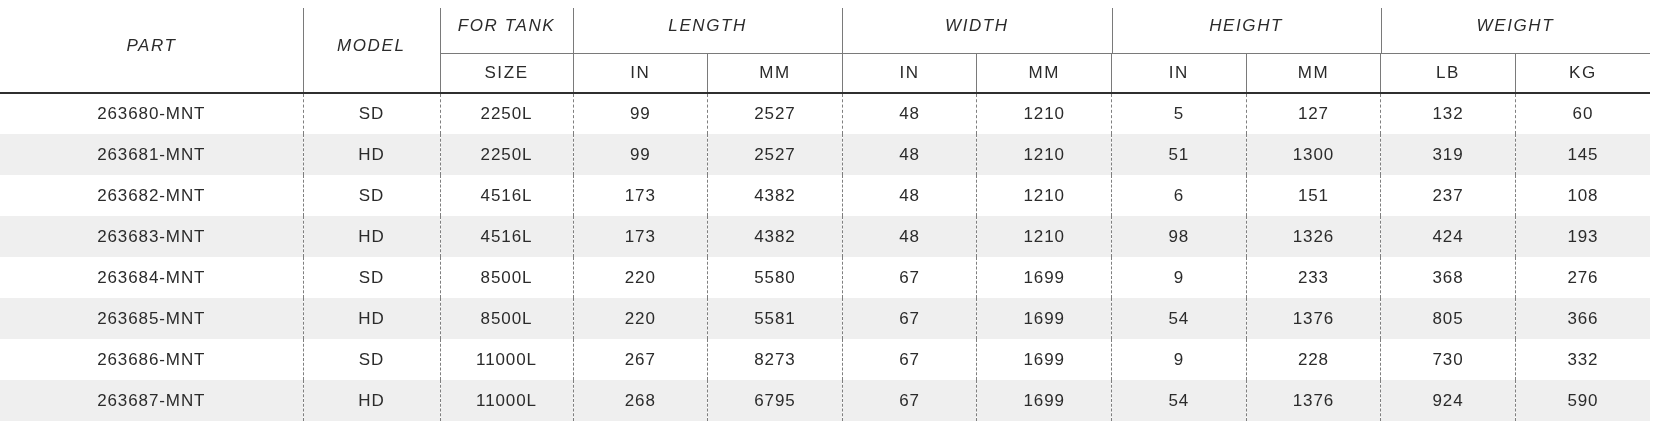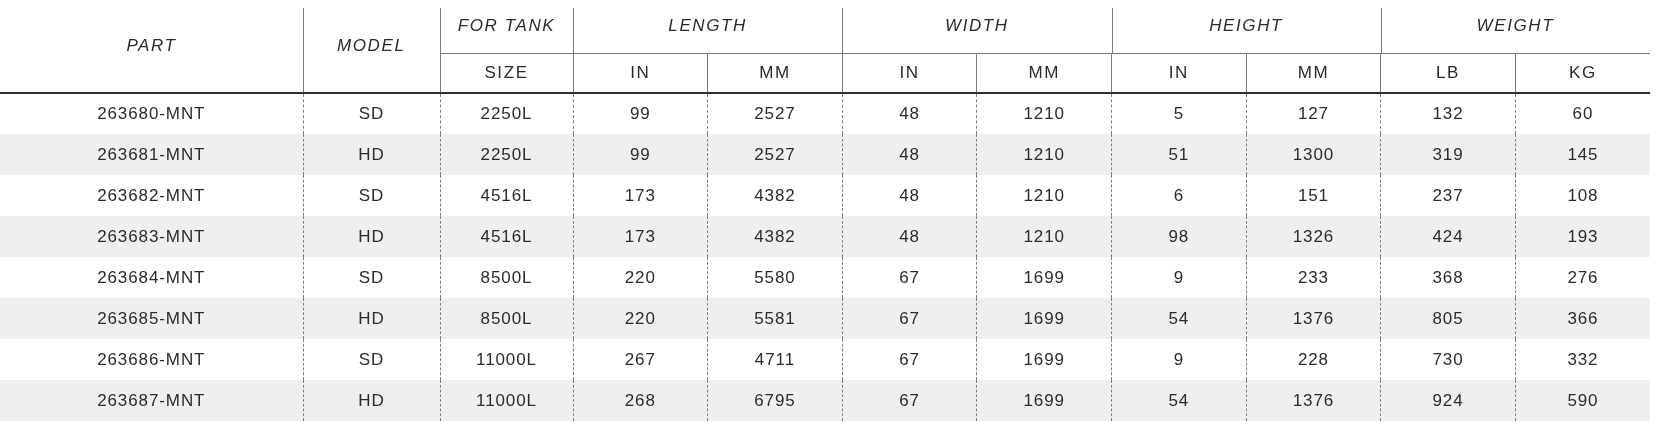--- a/index.html
+++ b/index.html
@@ -180,21 +180,21 @@
         <td>54</td>
         <td>1376</td>
         <td>805</td>
         <td>366</td>
       </tr>
       <tr>
         <td>263686-MNT</td>
         <td>SD</td>
         <td>11000L</td>
         <td>267</td>
-        <td>4711</td>
+        <td>8273</td>
         <td>67</td>
         <td>1699</td>
         <td>9</td>
         <td>228</td>
         <td>730</td>
         <td>332</td>
       </tr>
       <tr>
         <td>263687-MNT</td>
         <td>HD</td>

